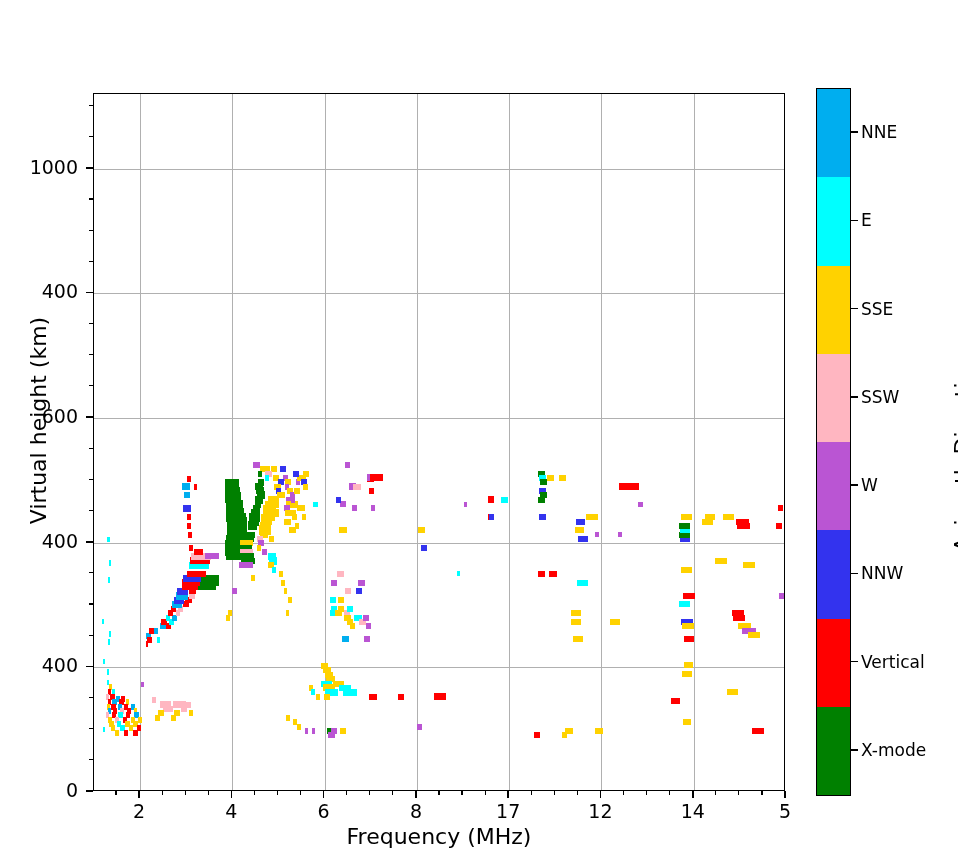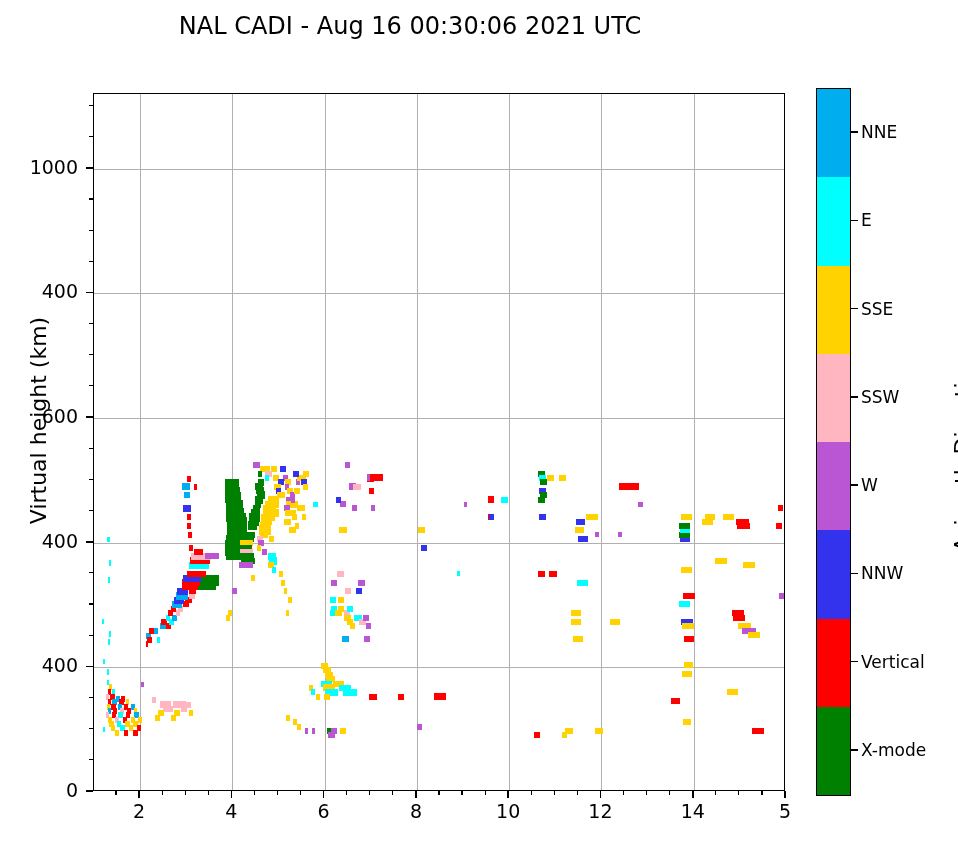--- a/index.html
+++ b/index.html
@@ -179,21 +179,20 @@
     color: #000000;
     transform: rotate(-90deg);
     transform-origin: center center;
   }
 </style>
 </head>
 <body>
 
 <div id="figure">
 
-  <div id="chart-title">NAL CADI - Aug 16 00:30:06 2021 UTC</div>
 
   <div id="plot-area">
     <div id="grid-layer">
         <div class="gridline-v" style="left: 46.1333px;"></div>
         <div class="gridline-v" style="left: 138.4px;"></div>
         <div class="gridline-v" style="left: 230.667px;"></div>
         <div class="gridline-v" style="left: 322.933px;"></div>
         <div class="gridline-v" style="left: 415.2px;"></div>
         <div class="gridline-v" style="left: 507.467px;"></div>
         <div class="gridline-v" style="left: 599.733px;"></div>
@@ -549,21 +548,21 @@
   <div id="axis-decor">
       <div class="tick-x-major" style="left: 138.333px;"></div>
       <div class="ticklabel-x" style="left: 109.133px;">2</div>
       <div class="tick-x-major" style="left: 230.6px;"></div>
       <div class="ticklabel-x" style="left: 201.4px;">4</div>
       <div class="tick-x-major" style="left: 322.867px;"></div>
       <div class="ticklabel-x" style="left: 293.667px;">6</div>
       <div class="tick-x-major" style="left: 415.133px;"></div>
       <div class="ticklabel-x" style="left: 385.933px;">8</div>
       <div class="tick-x-major" style="left: 507.4px;"></div>
-      <div class="ticklabel-x" style="left: 478.2px;">10</div>
+      <div class="ticklabel-x" style="left: 478.2px;">17</div>
       <div class="tick-x-major" style="left: 599.667px;"></div>
       <div class="ticklabel-x" style="left: 570.467px;">12</div>
       <div class="tick-x-major" style="left: 691.933px;"></div>
       <div class="ticklabel-x" style="left: 662.733px;">14</div>
       <div class="tick-x-major" style="left: 784.2px;"></div>
       <div class="ticklabel-x" style="left: 755px;">5</div>
       <div class="tick-x-minor" style="left: 115.467px;"></div>
       <div class="tick-x-minor" style="left: 161.6px;"></div>
       <div class="tick-x-minor" style="left: 184.667px;"></div>
       <div class="tick-x-minor" style="left: 207.733px;"></div>
@@ -609,20 +608,21 @@
       <div class="tick-y-minor" style="top: 385.311px;"></div>
       <div class="tick-y-minor" style="top: 354.15px;"></div>
       <div class="tick-y-minor" style="top: 322.989px;"></div>
       <div class="tick-y-minor" style="top: 260.668px;"></div>
       <div class="tick-y-minor" style="top: 229.507px;"></div>
       <div class="tick-y-minor" style="top: 198.346px;"></div>
       <div class="tick-y-minor" style="top: 136.025px;"></div>
       <div class="tick-y-minor" style="top: 104.864px;"></div>
     </div>
 
+  <div id="xlabel">Frequency (MHz)</div>
   <div id="ylabel">Virtual height (km)</div>
 
   <div id="colorbar">
       <div class="cb-seg" title="NNE" style="height: 88.25px; background: rgb(0, 174, 239);"></div>
       <div class="cb-seg" title="E" style="height: 88.25px; background: rgb(0, 255, 255);"></div>
       <div class="cb-seg" title="SSE" style="height: 88.25px; background: rgb(255, 210, 0);"></div>
       <div class="cb-seg" title="SSW" style="height: 88.25px; background: rgb(255, 182, 193);"></div>
       <div class="cb-seg" title="W" style="height: 88.25px; background: rgb(186, 85, 211);"></div>
       <div class="cb-seg" title="NNW" style="height: 88.25px; background: rgb(51, 51, 238);"></div>
       <div class="cb-seg" title="Vertical" style="height: 88.25px; background: rgb(255, 0, 0);"></div>

